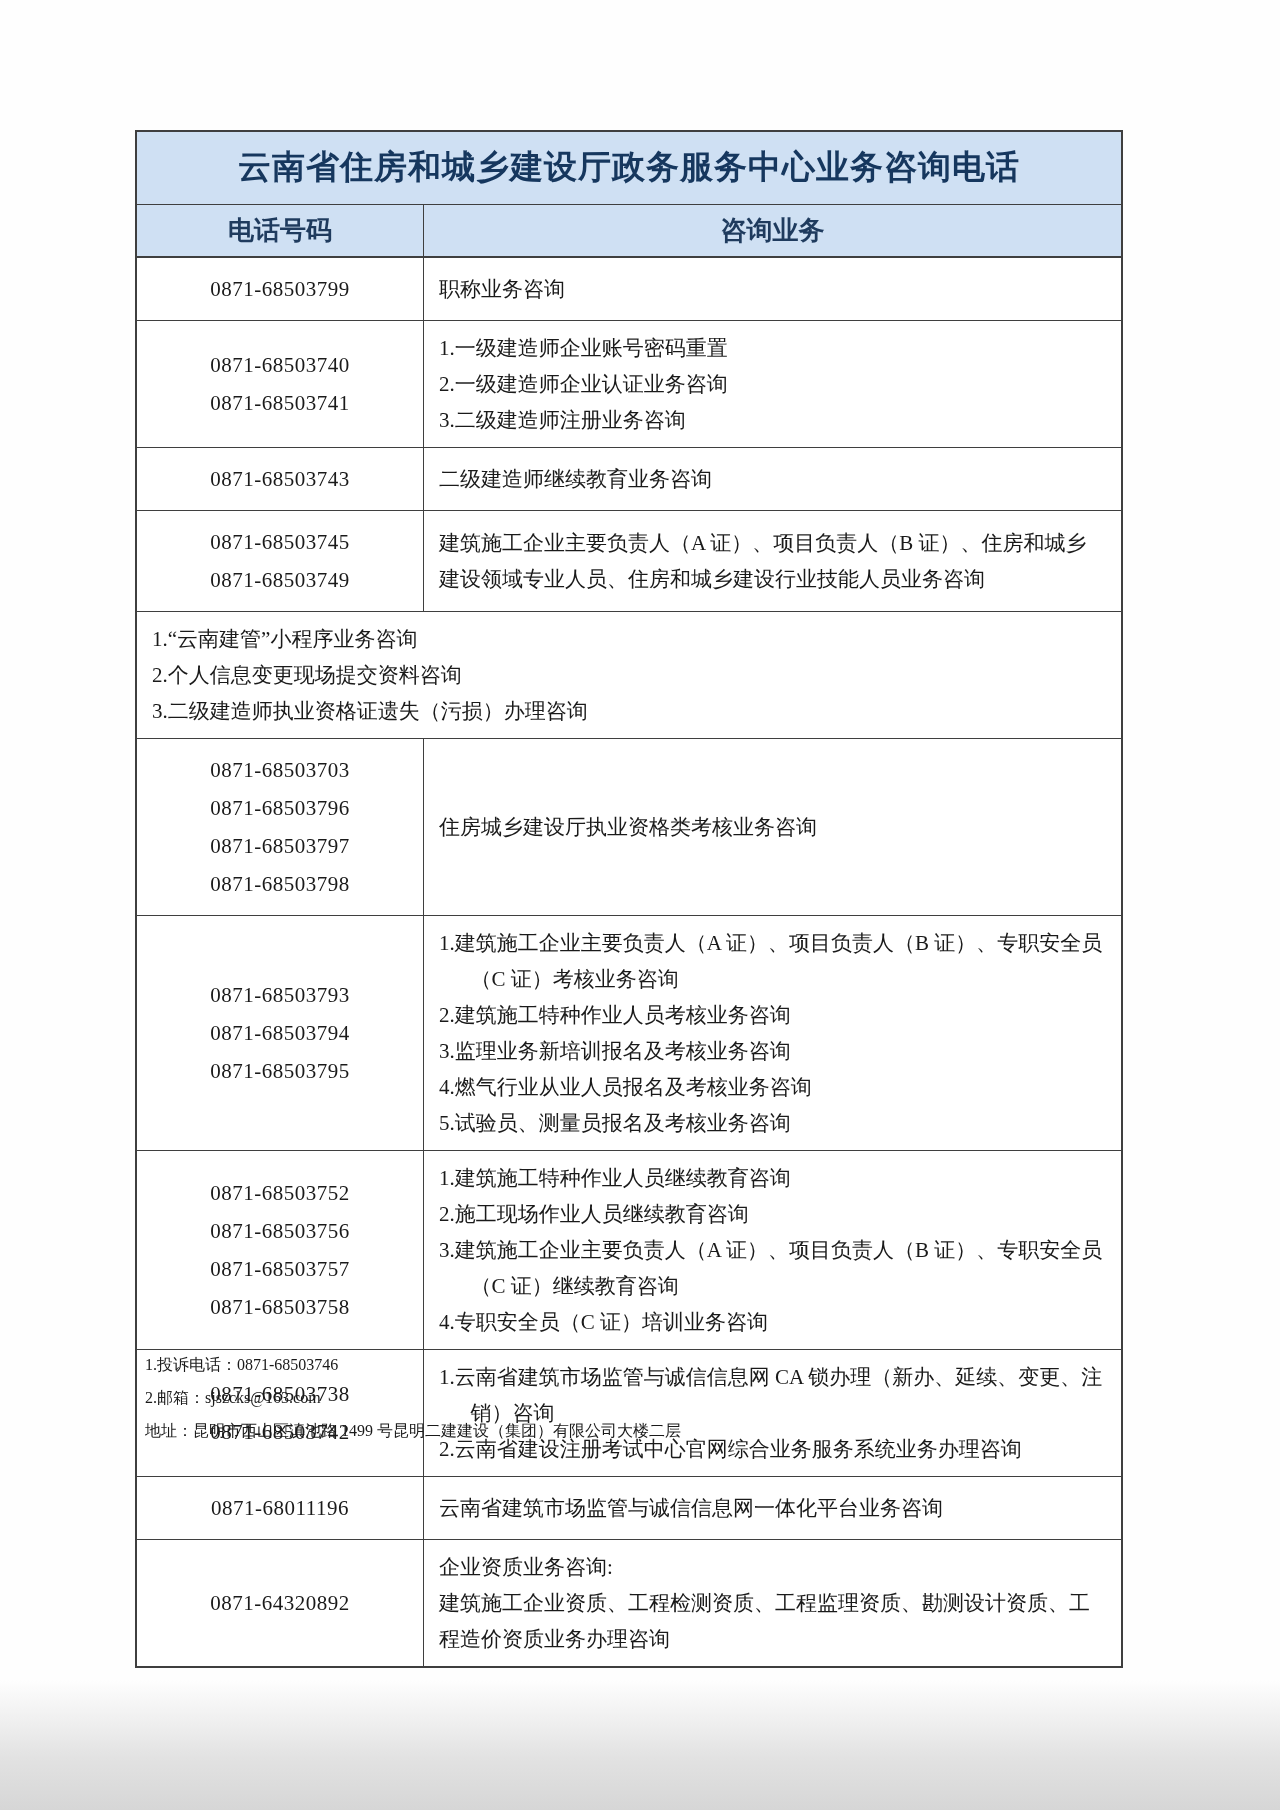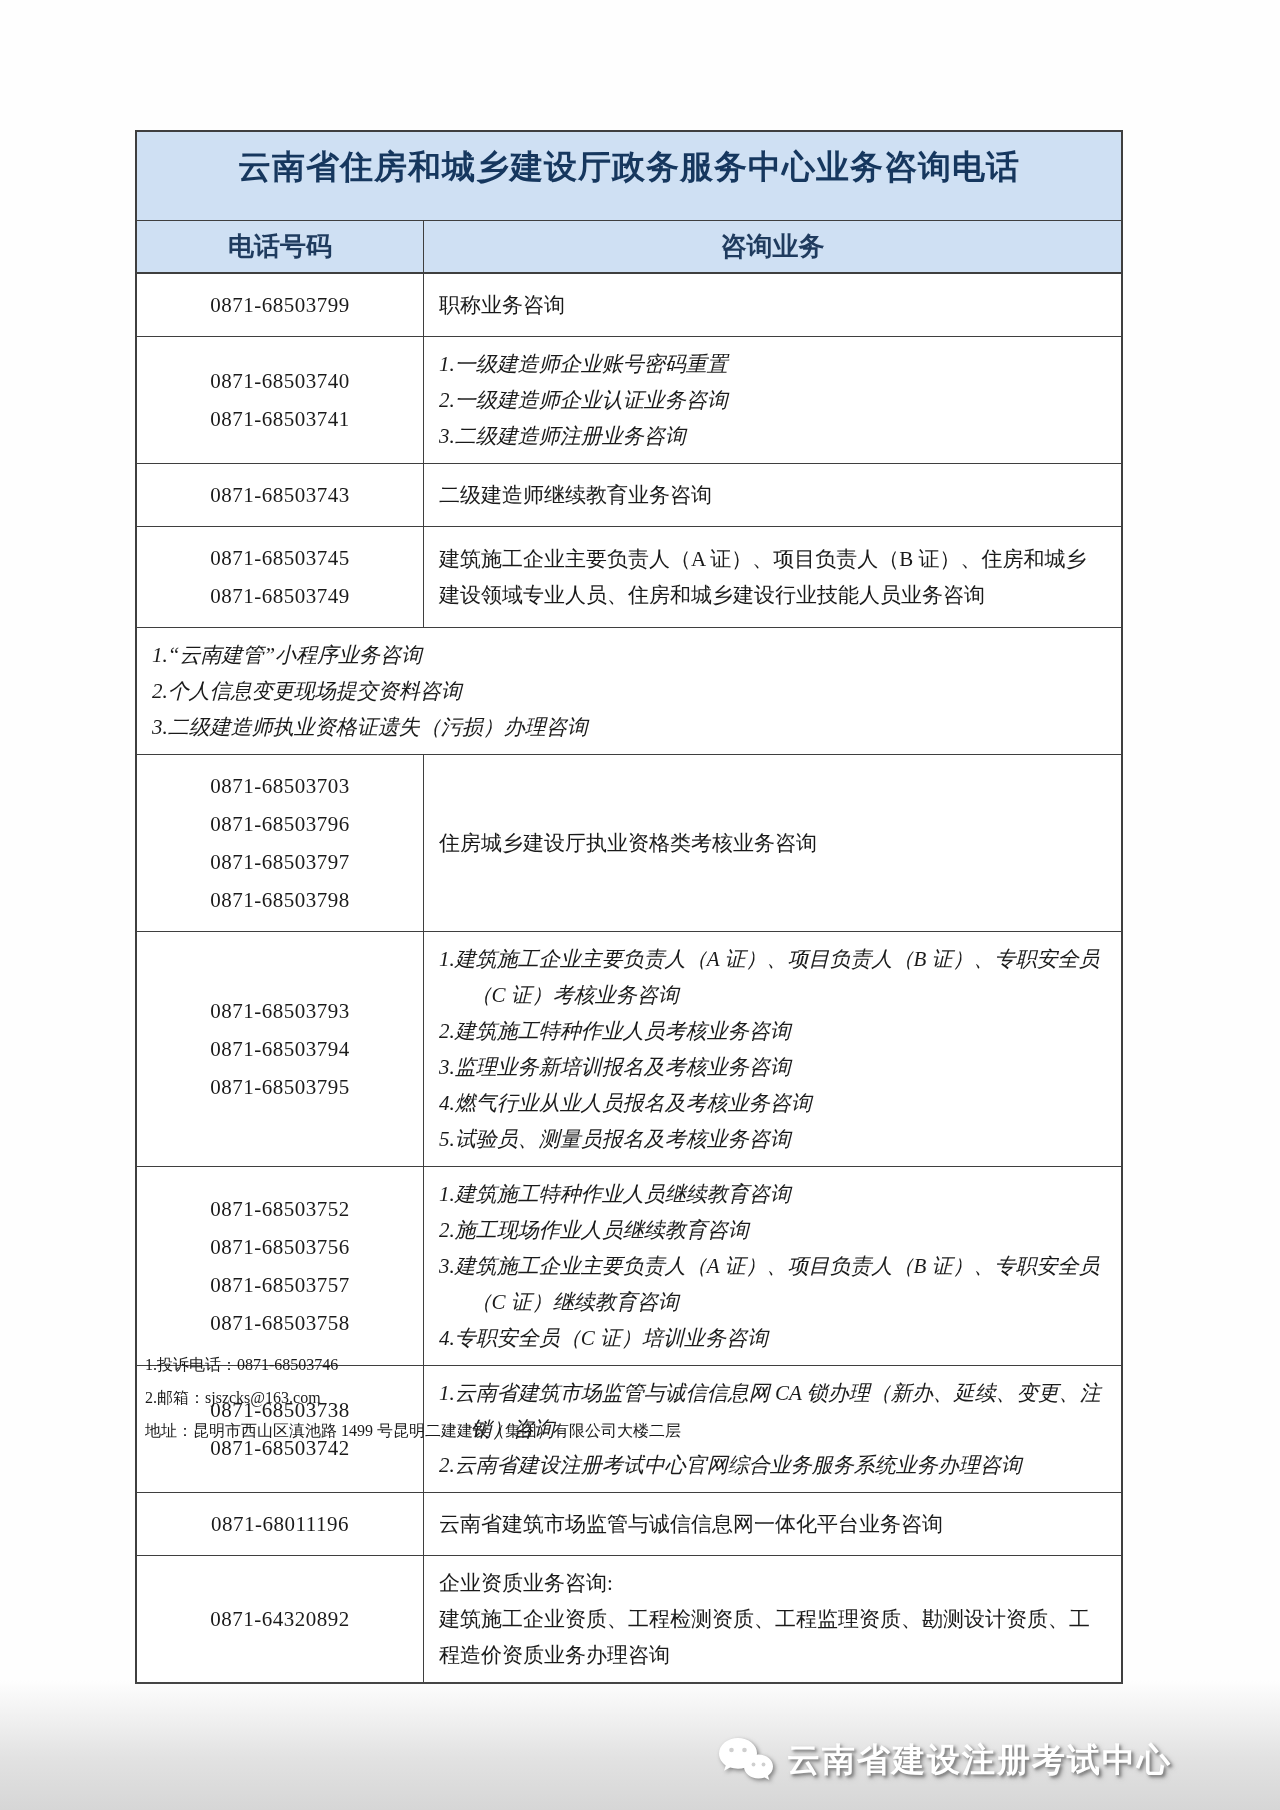--- a/index.html
+++ b/index.html
@@ -15,21 +15,21 @@
   
   .doc-table {
     position:absolute; left:135px; top:130px; width:988px;
     border:2px solid #3f3f3f;
     background:#ffffff;
     box-sizing:border-box;
   }
   .title-row {
     background:#cfe0f3; color:#16375e;
     font-size:33px; font-weight:bold; text-align:center;
-    padding:13px 6px 30px 6px;
+    padding:13px 6px 14px 6px;
     border-bottom:1px solid #3f3f3f;
     letter-spacing:1px;
   }
   .header-row { display:flex; background:#cfe0f3; border-bottom:2px solid #3f3f3f; }
   .header-row .cell {
     font-weight:bold; color:#1f3b5e; font-size:26px;
     display:flex; justify-content:center; align-items:center;
     padding:8px 0; min-height:26px;
   }
   .body-row { display:flex; border-bottom:1px solid #3f3f3f; background:#ffffff; }
@@ -42,21 +42,21 @@
   .body-row .phone-col {
     display:flex; flex-direction:column; justify-content:center; align-items:center;
     text-align:center; padding:12px 4px;
   }
   .body-row .service-col {
     display:flex; flex-direction:column; justify-content:center;
     padding:9px 16px 9px 15px;
   }
   .phones .line { font-size:21px; line-height:38px; letter-spacing:0.5px; }
   .services .line { font-size:21px; line-height:36px; }
-  .hang .line { padding-left:1.5em; text-indent:-1.5em;font-style:italic; }
+  .hang .line { padding-left:1.5em; text-indent:-1.5em; }
 
   .r1{min-height:58px}  .r2{min-height:90px}  .r3{min-height:52px}
   .r4{min-height:76px}  .r5{min-height:104px} .r6{min-height:120px}
   .r7{min-height:182px} .r8{min-height:142px} .r9{min-height:110px}
   .r10{min-height:54px} .r11{min-height:111px}
 
   
   .notes { position:absolute; left:145px; top:1348px; font-size:16px; }
   .notes .line { line-height:33px; }
 
@@ -209,27 +209,14 @@
   </div>
 
   <div class="notes">
       <div class="line">1.投诉电话：0871-68503746</div>
       <div class="line">2.邮箱：sjszcks@163.com</div>
       <div class="line">地址：昆明市西山区滇池路 1499 号昆明二建建设（集团）有限公司大楼二层</div>
     </div>
 
   <div class="bottom-strip"></div>
 
-  <div class="watermark">
-    <span style="display:inline-flex;">
-      <svg width="56" height="48" viewBox="0 0 56 48" xmlns="http://www.w3.org/2000/svg">
-        <path fill="#ffffff" d="M21 2C10.5 2 2 9 2 17.6c0 4.8 2.6 9 6.7 11.8l-1.7 5.4 6.1-3.2c2.4.7 5 1.1 7.9 1.1 10.5 0 19-7 19-15.5S31.5 2 21 2z"></path>
-        <circle cx="14.5" cy="14" r="2.3" fill="#cfcfcf"></circle>
-        <circle cx="27.5" cy="14" r="2.3" fill="#cfcfcf"></circle>
-        <path fill="#ffffff" d="M41.5 18.5c-8 0-14.5 5.4-14.5 12 0 6.7 6.5 12 14.5 12 2.2 0 4.3-.4 6.1-1l4.7 2.4-1.3-4.2c3.1-2.2 5-5.5 5-9.2 0-6.6-6.5-12-14.5-12z"></path>
-        <circle cx="36.5" cy="28.5" r="1.9" fill="#cfcfcf"></circle>
-        <circle cx="46.5" cy="28.5" r="1.9" fill="#cfcfcf"></circle>
-      </svg>
-    </span>
-    <span>云南省建设注册考试中心</span>
-  </div>
 
 </div>
 
 </body></html>

